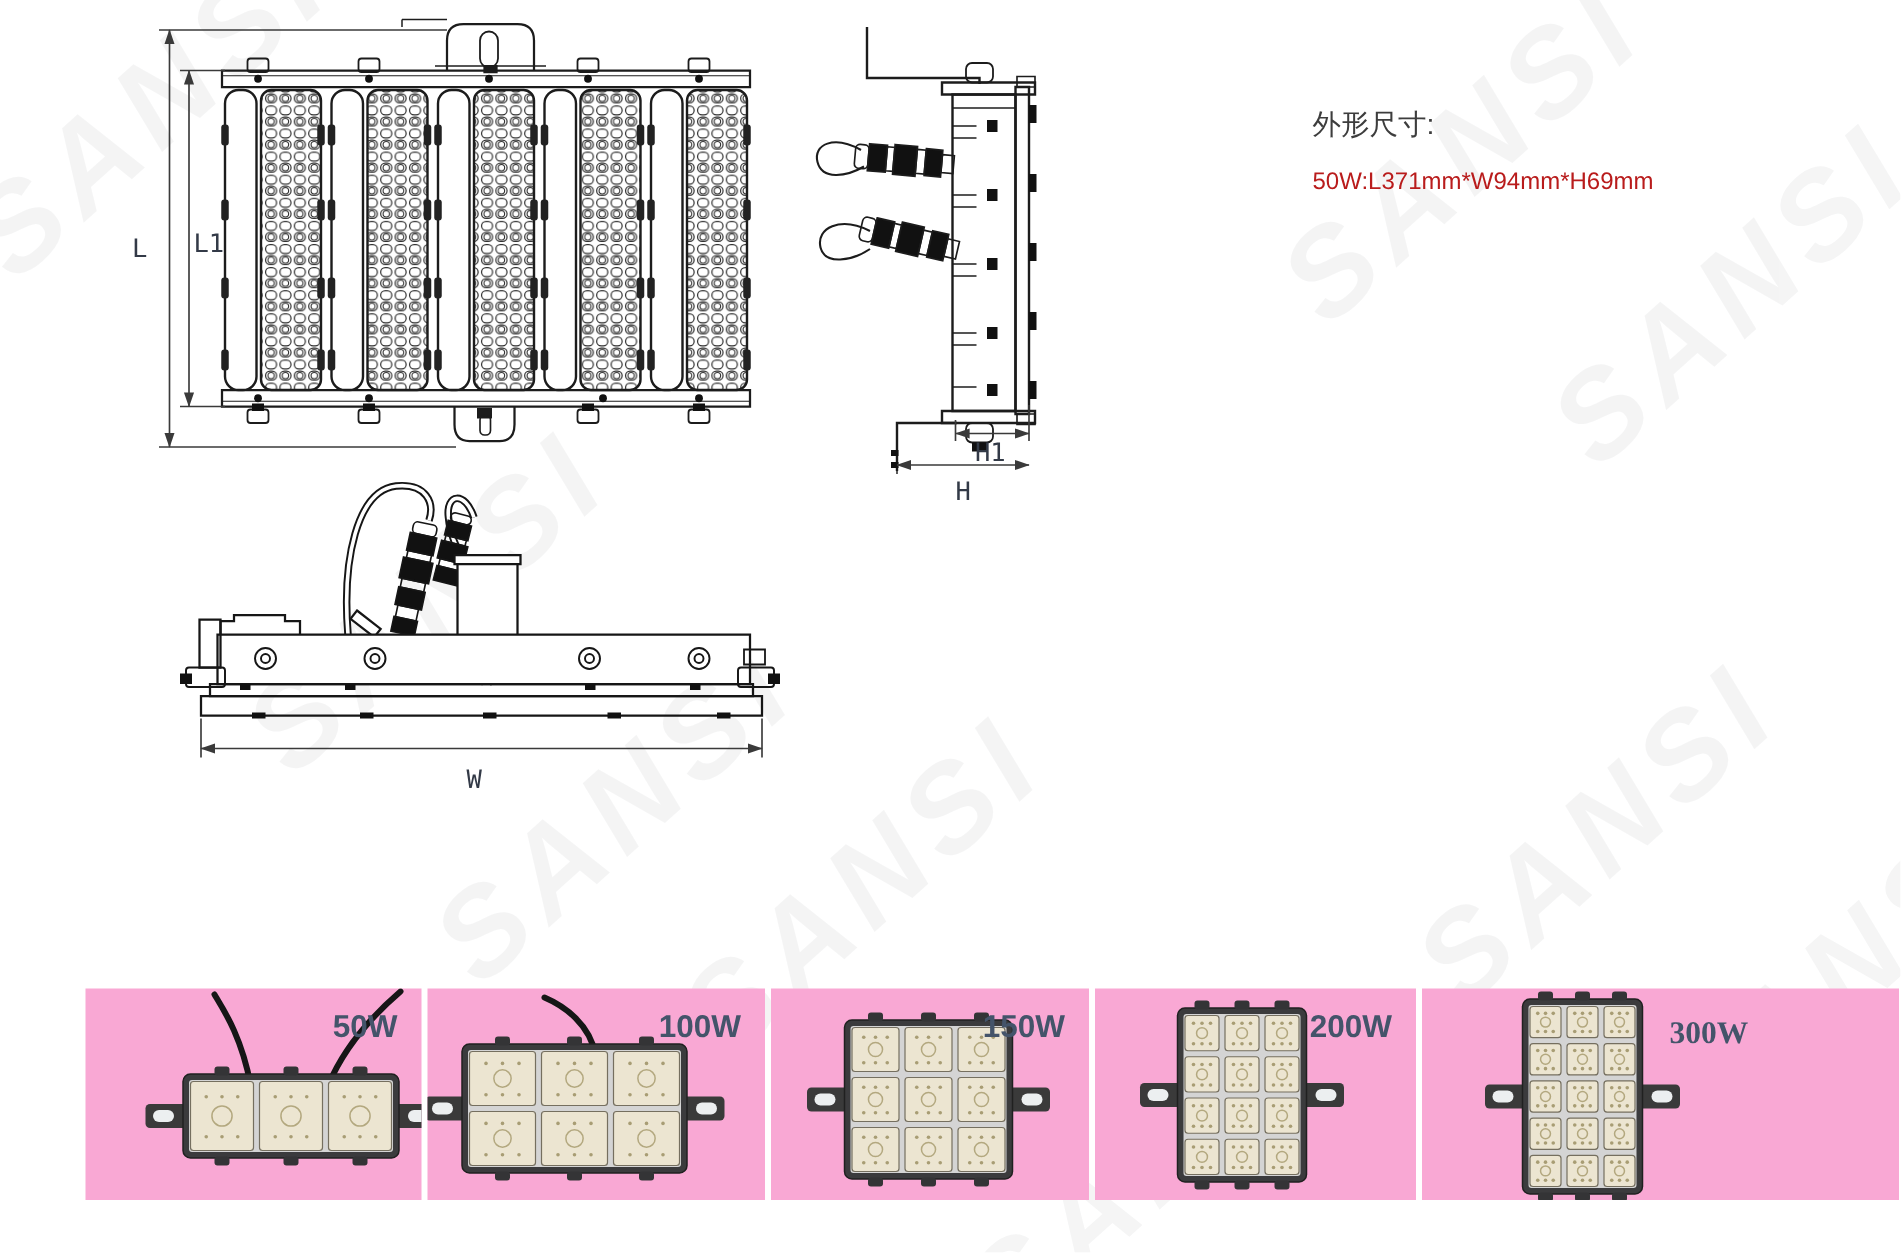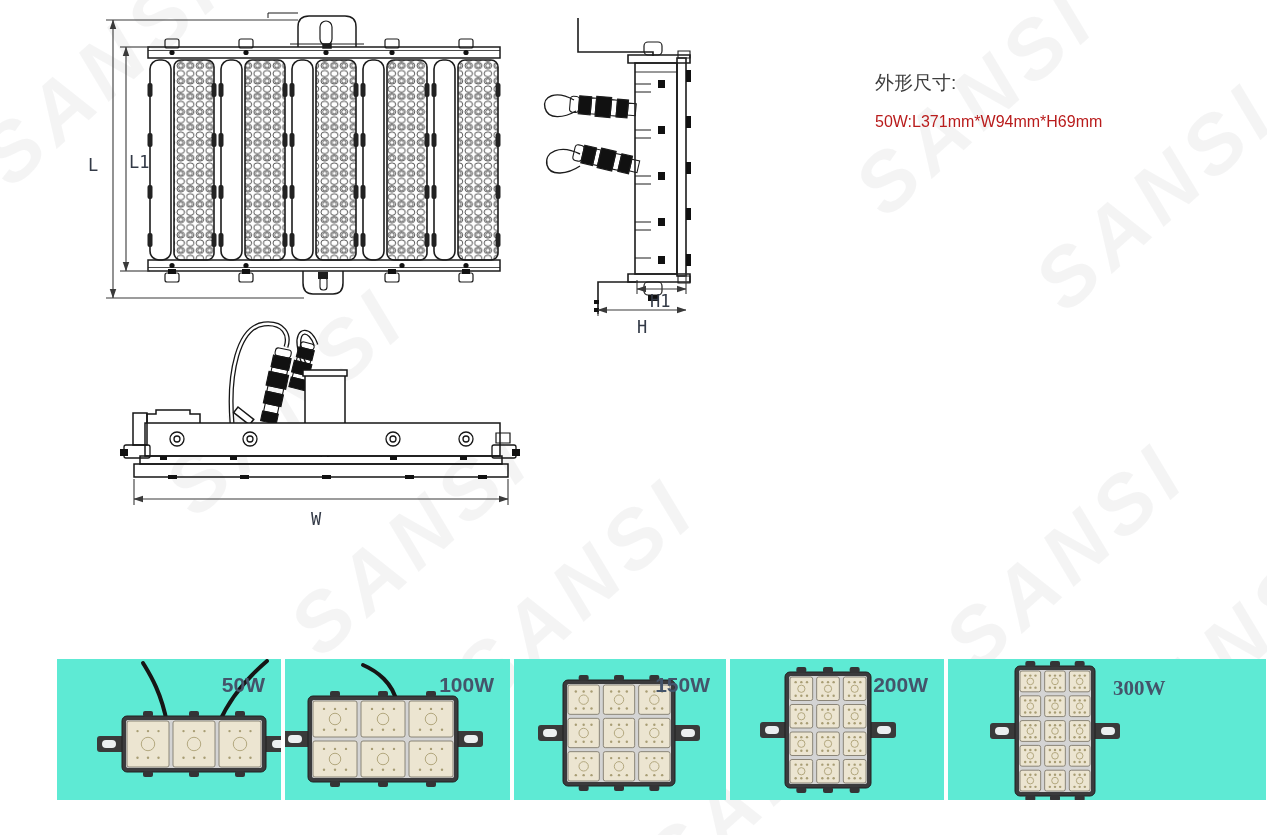--- a/index.html
+++ b/index.html
@@ -11,21 +11,21 @@
   
   .tech{position:absolute;}
   .tech path,.tech rect,.tech line,.tech circle,.tech polyline{vector-effect:non-scaling-stroke;}
   .tech text{font-family:"DejaVu Sans Mono","Liberation Mono",monospace;font-size:17px;fill:#333a47;}
   
   .specs{position:absolute;left:875px;top:70px;width:330px;}
   .specs .title{font-size:19px;font-weight:400;color:#3d3d3d;margin:0 0 8px 0;}
   .specs .line{font-size:16px;color:#b91c1c;line-height:36px;white-space:nowrap;}
   
   .cards{position:absolute;left:57px;top:659px;display:flex;gap:4px;}
-  .card{position:relative;background:#5eead4;height:141px;flex:0 0 auto;}
+  .card{position:relative;background:#f9a8d4;height:141px;flex:0 0 auto;}
   .card .watt{position:absolute;top:14px;right:16px;font-size:21px;font-weight:700;color:#44546a;}
   .card:last-child .watt{right:auto;left:165px;top:17px;font-family:Liberation Serif, serif;}
   .card svg{display:block;}
 </style>
 </head>
 <body>
 
 <div class="stage">
 
   <span class="wm" style="left:-45px;top:25px">SANSI</span>

